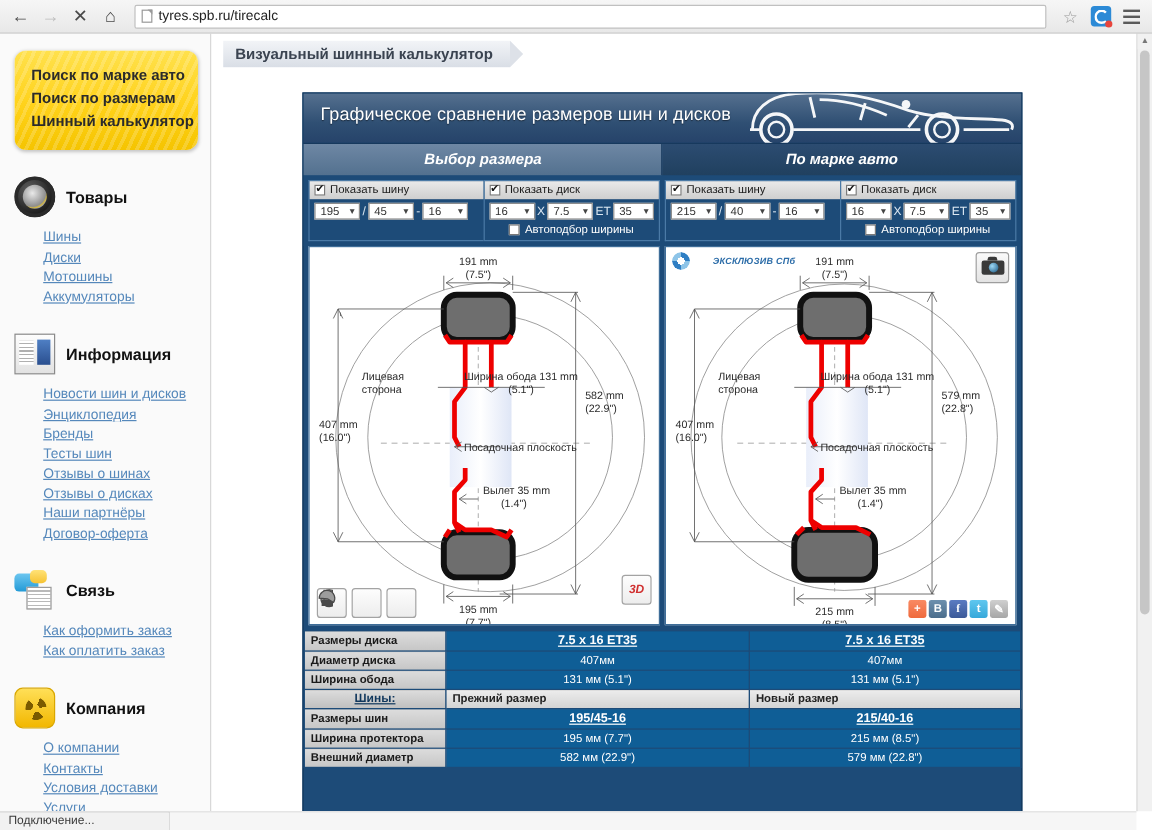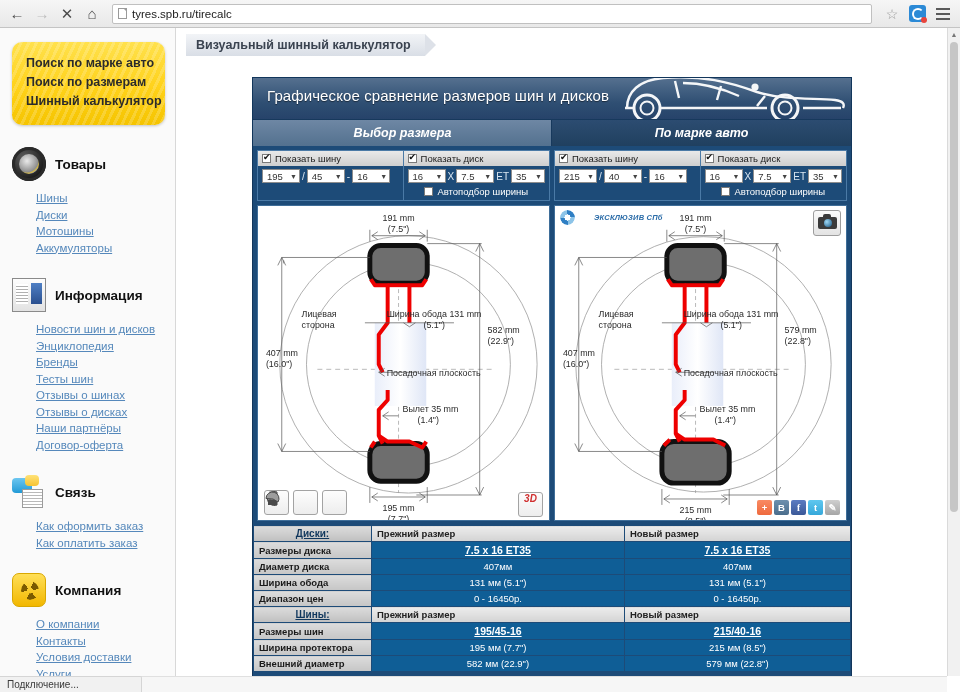--- a/index.html
+++ b/index.html
@@ -236,23 +236,23 @@
   .cam-body:before{ content:""; position:absolute; left:5px; top:-3px; width:8px;height:3px;background:#3a3a3a;border-radius:2px 2px 0 0; }
   .cam-body:after{ content:""; position:absolute; left:6px; top:2px; width:8px;height:8px;border-radius:50%;background:radial-gradient(circle at 35% 35%,#9fd8f5,#14527d); }
 
   .tool-btns { position:absolute; left:6px; bottom:5px; display:flex; gap:4px; }
   .tool-btn {
     width:25px;height:25px;border:1px solid #a3a3a3;border-radius:3px;
     background:linear-gradient(#fdfdfd,#ededed);
     display:flex;align-items:center;justify-content:center;cursor:pointer;
   }
   .td-btn {
-    position:absolute; right:6px; bottom:3px; width:25px;height:25px;
+    position:absolute; right:6px; bottom:16px; width:25px;height:25px;
     border:1px solid #a3a3a3; border-radius:3px; background:linear-gradient(#fdfdfd,#ededed);
-    display:flex; align-items:flex-start; justify-content:center; cursor:pointer;
+    display:flex; align-items:center; justify-content:center; cursor:pointer;
     font-size:10px; font-weight:bold; font-style:italic; color:#d03030;
   }
   .share-btns { position:absolute; right:6px; bottom:5px; display:flex; gap:2px; }
   .sb {
     width:15px;height:15px;border-radius:2px;display:flex;align-items:center;justify-content:center;
     font-size:9.5px;font-weight:bold;color:#fff;cursor:pointer;
   }
   .sb.plus{background:linear-gradient(#f98a63,#ef6a3d);}
   .sb.vk{background:linear-gradient(#6d90ae,#4b6d8c);}
   .sb.fb{background:linear-gradient(#5b7bc2,#3b5998);font-family:"Liberation Serif",serif;}
@@ -698,43 +698,33 @@
               <div class="sb fb">f</div>
               <div class="sb tw">t</div>
               <div class="sb lj">✎</div>
             </div>
           </div>
         </div>
 
         <table id="cmp-table">
           <tbody>
             <tr>
-              <td class="t-grouphead">Диски:</td>
-              <td class="t-colhead">Прежний размер</td>
-              <td class="t-colhead">Новый размер</td>
-            </tr>
-            <tr>
               <td class="t-label">Размеры диска</td>
               <td class="t-val link">7.5 x 16 ET35</td>
               <td class="t-val link">7.5 x 16 ET35</td>
             </tr>
             <tr>
               <td class="t-label">Диаметр диска</td>
               <td class="t-val">407мм</td>
               <td class="t-val">407мм</td>
             </tr>
             <tr>
               <td class="t-label">Ширина обода</td>
               <td class="t-val">131 мм (5.1")</td>
               <td class="t-val">131 мм (5.1")</td>
-            </tr>
-            <tr>
-              <td class="t-label">Диапазон цен</td>
-              <td class="t-val">0 - 16450р.</td>
-              <td class="t-val">0 - 16450р.</td>
             </tr>
             <tr>
               <td class="t-grouphead">Шины:</td>
               <td class="t-colhead">Прежний размер</td>
               <td class="t-colhead">Новый размер</td>
             </tr>
             <tr>
               <td class="t-label">Размеры шин</td>
               <td class="t-val link">195/45-16</td>
               <td class="t-val link">215/40-16</td>

